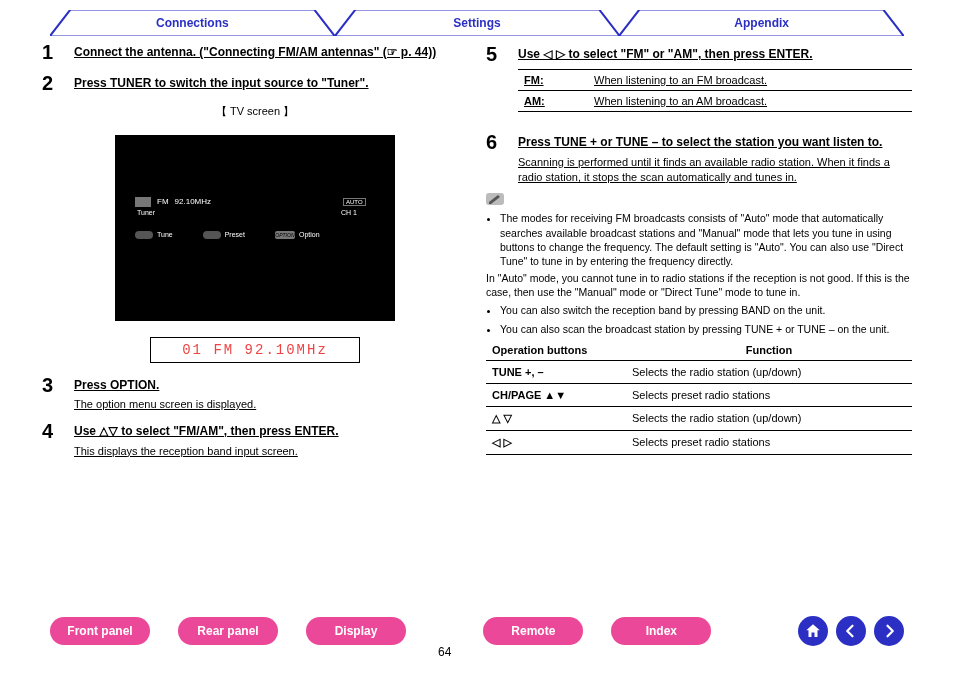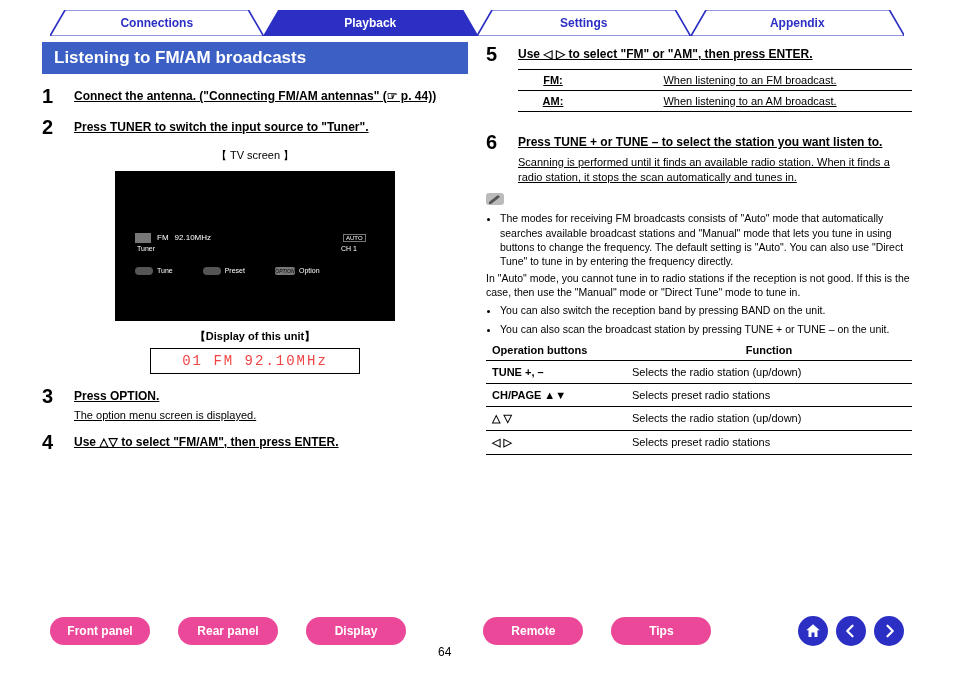--- a/index.html
+++ b/index.html
@@ -57,23 +57,23 @@
     flex-shrink: 0;
     line-height: 1;
   }
   .stepbody { flex: 1; padding-top: 2px; text-decoration: underline; }
   .stepbody .title { font-weight: bold; font-size: 12px; line-height: 1.4; margin-bottom: 4px; }
   .stepbody .desc { font-size: 11px; line-height: 1.4; }
   .center { text-align: center; }
   .tv-label { font-size: 11px; margin-top: 6px; margin-bottom: 4px; }
   .tv-screen {
     width: 280px;
-    height: 150px;
+    height: 186px;
     background: #000;
-    margin: 8px auto;
+    margin: 16px auto;
     position: relative;
     color: #fff;
     font-size: 8px;
   }
   .tv-row1 { position: absolute; left: 20px; top: 62px; display: flex; align-items: center; gap: 6px; }
   .tv-row1 .icon { width: 16px; height: 10px; background: #777; display: inline-block; }
   .tv-row1 .auto { position: absolute; left: 208px; border: 1px solid #777; font-size: 6px; padding: 0 2px; }
   .tv-row1b { position: absolute; left: 22px; top: 74px; font-size: 7px; }
   .tv-row1c { position: absolute; left: 226px; top: 74px; font-size: 7px; }
   .tv-row2 { position: absolute; left: 20px; top: 96px; display: flex; align-items: center; gap: 30px; font-size: 7px; }
@@ -84,21 +84,21 @@
   .lcd {
     width: 210px;
     margin: 0 auto;
     border: 1px solid #000;
     color: #ef4444;
     font-family: "Courier New", monospace;
     font-size: 14px;
     letter-spacing: 2px;
     padding: 4px 20px;
   }
-  .fmam-table { width: 100%; font-size: 11px; border-collapse: collapse; margin: 6px 0 12px; text-align: center; }
+  .fmam-table { width: 100%; font-size: 11px; border-collapse: collapse; margin: 6px 0 12px; }
   .fmam-table td { border-top: 1px solid #000; border-bottom: 1px solid #000; padding: 4px 6px; }
   .fmam-table td:first-child { font-weight: bold; width: 70px; }
   .note-icon {
     width: 18px; height: 12px;
     background: #bbb;
     border-radius: 3px;
     margin: 6px 0;
     position: relative;
   }
   .note-list { font-size: 10.5px; line-height: 1.35; padding-left: 14px; margin: 0 0 2px; }
@@ -141,44 +141,37 @@
 </head>
 <body>
 
 <div class="topnav">
   <div class="tab">
     <svg viewBox="0 0 142 30" preserveAspectRatio="none">
         <path d="M10 0 H132 L142 30 H0 Z" fill="#fff" stroke="#2b2fc4" stroke-width="1.2"></path>
       </svg>
     <span class="lbl">Connections</span>
   </div>
-  <div class="tab active">
-    <svg viewBox="0 0 142 30" preserveAspectRatio="none">
-        <path d="M10 0 H132 L142 30 H0 Z" fill="#2b2fc4" stroke="#2b2fc4" stroke-width="1.2"></path>
-      </svg>
-    <span class="lbl">Playback</span>
-  </div>
   <div class="tab">
     <svg viewBox="0 0 142 30" preserveAspectRatio="none">
         <path d="M10 0 H132 L142 30 H0 Z" fill="#fff" stroke="#2b2fc4" stroke-width="1.2"></path>
       </svg>
     <span class="lbl">Settings</span>
   </div>
   <div class="tab">
     <svg viewBox="0 0 142 30" preserveAspectRatio="none">
         <path d="M10 0 H132 L142 30 H0 Z" fill="#fff" stroke="#2b2fc4" stroke-width="1.2"></path>
       </svg>
     <span class="lbl">Appendix</span>
   </div>
 </div>
 
 <div class="cols">
 
   <div class="col">
-    <div class="section-title">Listening to FM/AM broadcasts</div>
 
     <div class="step">
       <div class="num">1</div>
       <div class="stepbody">
         <div class="title">Connect the antenna. ("Connecting FM/AM antennas" (☞ p. 44))</div>
       </div>
     </div>
 
     <div class="step">
       <div class="num">2</div>
@@ -206,38 +199,38 @@
           <span>
               <i class="pill"></i>
               <span>Preset</span>
             </span>
           <span>
               <i class="pill2">OPTION</i>
               <span>Option</span>
             </span>
         </div>
       </div>
-      <div class="disp-label">【Display of this unit】</div>
       <div class="lcd">01 FM  92.10MHz</div>
     </div>
 
     <div style="height:12px"></div>
 
     <div class="step">
       <div class="num">3</div>
       <div class="stepbody">
         <div class="title">Press OPTION.</div>
         <div class="desc">The option menu screen is displayed.</div>
       </div>
     </div>
 
     <div class="step">
       <div class="num">4</div>
       <div class="stepbody">
         <div class="title">Use △▽ to select "FM/AM", then press ENTER.</div>
+        <div class="desc">This displays the reception band input screen.</div>
       </div>
     </div>
   </div>
 
   <div class="col">
 
     <div class="step" style="margin-top:2px">
       <div class="num">5</div>
       <div class="stepbody">
         <div class="title">Use ◁ ▷ to select "FM" or "AM", then press ENTER.</div>
@@ -304,21 +297,21 @@
       </table>
   </div>
 </div>
 
 <div class="footer">
   <div class="fbtn">Front panel</div>
   <div class="fbtn">Rear panel</div>
   <div class="fbtn">Display</div>
   <div class="pageno">64</div>
   <div class="fbtn">Remote</div>
-  <div class="fbtn">Tips</div>
+  <div class="fbtn">Index</div>
   <div class="circles">
     <div class="circ">
       <svg viewBox="0 0 24 24">
           <path d="M12 3 L21 11 H18 V20 H14 V14 H10 V20 H6 V11 H3 Z" fill="#fff"></path>
         </svg>
     </div>
     <div class="circ">
       <svg viewBox="0 0 24 24">
           <path d="M14 5 L7 12 L14 19" fill="none" stroke="#fff" stroke-width="3" stroke-linecap="round" stroke-linejoin="round"></path>
         </svg>

